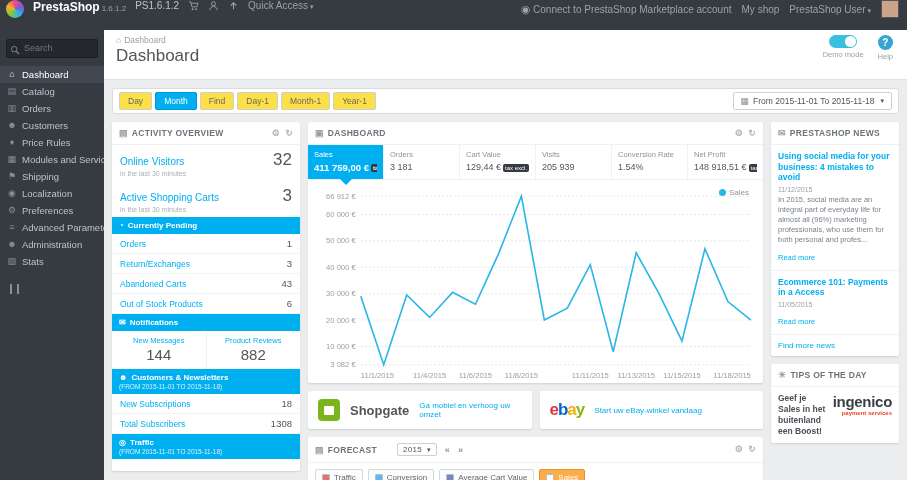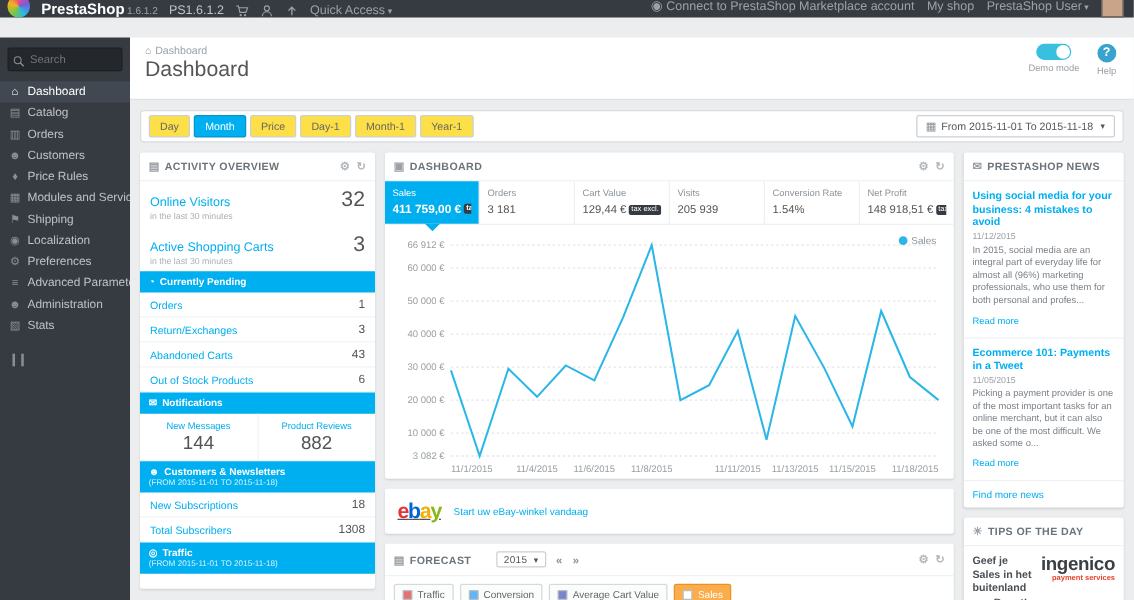--- a/index.html
+++ b/index.html
@@ -1,20 +1,20 @@
 <!DOCTYPE html>
 <html><head>
 <meta charset="utf-8">
 <style>
   * { box-sizing: border-box; margin: 0; padding: 0; }
   html,body { width:907px; height:480px; overflow:hidden; }
   body { font-family:"Liberation Sans", sans-serif; background:#ebedef; color:#555; }
 
   
-  .topbar { position:absolute; top:0; left:0; right:0; height:14px; background:#363a41; display:flex; align-items:flex-end; padding:0 8px 0 6px; gap:9px; color:#9da1a7; font-size:10px; z-index:30; }
+  .topbar { position:absolute; top:0; left:0; right:0; height:30px; background:#363a41; display:flex; align-items:flex-start; padding:0 8px 0 6px; gap:9px; color:#9da1a7; font-size:10px; z-index:30; }
   .ps-logo { width:18px; height:18px; border-radius:50%; background:conic-gradient(#e84c8b,#7b5bd6,#29b8e5,#7ec544,#f4b31c,#e84c8b); flex:0 0 auto; }
   .brand { color:#fff; font-size:12px; font-weight:bold; }
   .brand small { color:#9da1a7; font-weight:normal; font-size:8px; margin-left:2px; }
   .shopname { color:#bfc3c8; font-size:10px; }
   .tb-ico { color:#9da1a7; font-size:11px; line-height:1; cursor:pointer; }
   .tb-ico svg { display:block; }
   .tb-link { cursor:pointer; white-space:nowrap; }
   .tb-right { margin-left:auto; display:flex; align-items:center; gap:10px; }
   .caret { font-size:7px; margin-left:2px; }
   .avatar { width:18px; height:18px; background:#caa489; border:1px solid #555; flex:0 0 auto; }
@@ -99,21 +99,21 @@
   svg .yt { font-size:7.5px; fill:#9aa0a5; text-anchor:end; font-family:"Liberation Sans",sans-serif; }
   svg .xt { font-size:7.5px; fill:#9aa0a5; font-family:"Liberation Sans",sans-serif; }
 
   
   .promos { display:flex; gap:8px; margin-top:8px; }
   .promo { flex:1; background:#fff; box-shadow:0 1px 2px rgba(0,0,0,.12); border-radius:2px; padding:8px 10px; display:flex; align-items:center; gap:10px; }
   .shopgate-ico { width:22px; height:22px; background:#7ab51d; border-radius:4px; position:relative; flex:0 0 auto; }
   .shopgate-ico::after { content:""; position:absolute; left:6px; top:7px; width:10px; height:9px; background:#fff; border-radius:1px; }
   .shopgate-txt { font-size:13px; font-weight:bold; color:#555; }
   .promo-link { color:#00aff0; font-size:8px; cursor:pointer; }
-  .ebay-logo { font-size:17px; font-weight:bold; letter-spacing:-1px; flex:0 0 auto;text-decoration:underline; }
+  .ebay-logo { font-size:17px; font-weight:bold; letter-spacing:-1px; flex:0 0 auto; }
 
   
   .forecast { margin-top:8px; }
   .year-select { display:flex; align-items:center; gap:3px; border:1px solid #ccd0d4; border-radius:2px; padding:1px 5px; font-size:8px; color:#555; font-weight:normal; cursor:pointer; margin-left:16px; background:#fff; }
   .pager { font-size:9px; color:#8a9299; cursor:pointer; margin-left:4px; }
   .chips { display:flex; gap:5px; padding:6px 7px; }
   .chip { display:flex; align-items:center; gap:4px; border:1px solid #d5d9dc; background:#fbfcfc; border-radius:2px; padding:3px 6px; font-size:8px; color:#666; cursor:pointer; white-space:nowrap; }
   .chip .cb { width:8px; height:8px; border:1px solid #b9bec2; border-radius:1px; background:#fff; flex:0 0 auto; }
   .chip.active { background:#fbad4b; border-color:#e8932a; color:#fff; }
 
@@ -248,21 +248,21 @@
       </div>
     </div>
   </div>
 
   <div class="content">
 
     <div class="filterbar">
       <div class="fb-group">
         <button class="fb-btn">Day</button>
         <button class="fb-btn active">Month</button>
-        <button class="fb-btn">Price</button>
+        <button class="fb-btn">Find</button>
         <button class="fb-btn">Day-1</button>
         <button class="fb-btn">Month-1</button>
         <button class="fb-btn">Year-1</button>
       </div>
       <div class="daterange">
         <span class="cal">▦</span>
         <span>From 2015-11-01 To 2015-11-18</span>
         <span class="caret">▾</span>
       </div>
     </div>
@@ -422,20 +422,25 @@
                 <text class="xt" text-anchor="middle" x="319.1" y="189">11/13/2015</text>
                 <text class="xt" text-anchor="middle" x="364.2" y="189">11/15/2015</text>
                 <text class="xt" text-anchor="end" x="432.0" y="189">11/18/2015</text>
                 <polyline fill="none" stroke="#2bb6e8" stroke-width="1.6" points="48.0,108.6 70.6,176.0 93.2,107.3 115.8,129.4 138.4,104.7 160.9,116.4 183.5,67.0 206.1,10.0 228.7,132.0 251.3,120.3 273.9,77.4 296.5,163.2 319.1,65.7 341.6,106.0 364.2,152.8 386.8,61.8 409.4,113.8 432.0,132.0"></polyline>
               </svg>
           </div>
         </div>
 
         <div class="promos">
           <div class="promo">
+            <span class="shopgate-ico"></span>
+            <span class="shopgate-txt">Shopgate</span>
+            <span class="promo-link">Ga mobiel en verhoog uw omzet</span>
+          </div>
+          <div class="promo">
             <span class="ebay-logo"><span style="color:#e53238">e</span><span style="color:#0064d2">b</span><span style="color:#f5af02">a</span><span style="color:#86b817">y</span></span>
             <span class="promo-link">Start uw eBay-winkel vandaag</span>
           </div>
         </div>
 
         <div class="panel forecast">
           <div class="phead">
             <span class="pico">▤</span>
             <span>FORECAST</span>
             <span class="year-select">
@@ -476,23 +481,22 @@
             <span class="pico">✉</span>
             <span>PRESTASHOP NEWS</span>
           </div>
           <div class="article">
             <div class="article-title">Using social media for your business: 4 mistakes to avoid</div>
             <div class="article-date">11/12/2015</div>
             <div class="article-body">In 2015, social media are an integral part of everyday life for almost all (96%) marketing professionals, who use them for both personal and profes...</div>
             <span class="read-more">Read more</span>
           </div>
           <div class="article">
-            <div class="article-title">Ecommerce 101: Payments in a Tweet</div>
+            <div class="article-title">Ecommerce 101: Payments in a Access</div>
             <div class="article-date">11/05/2015</div>
-            <div class="article-body">Picking a payment provider is one of the most important tasks for an online merchant, but it can also be one of the most difficult. We asked some o...</div>
             <span class="read-more">Read more</span>
           </div>
           <div class="find-more">Find more news</div>
         </div>
 
         <div class="panel tips">
           <div class="phead">
             <span class="pico">☀</span>
             <span>TIPS OF THE DAY</span>
           </div>

